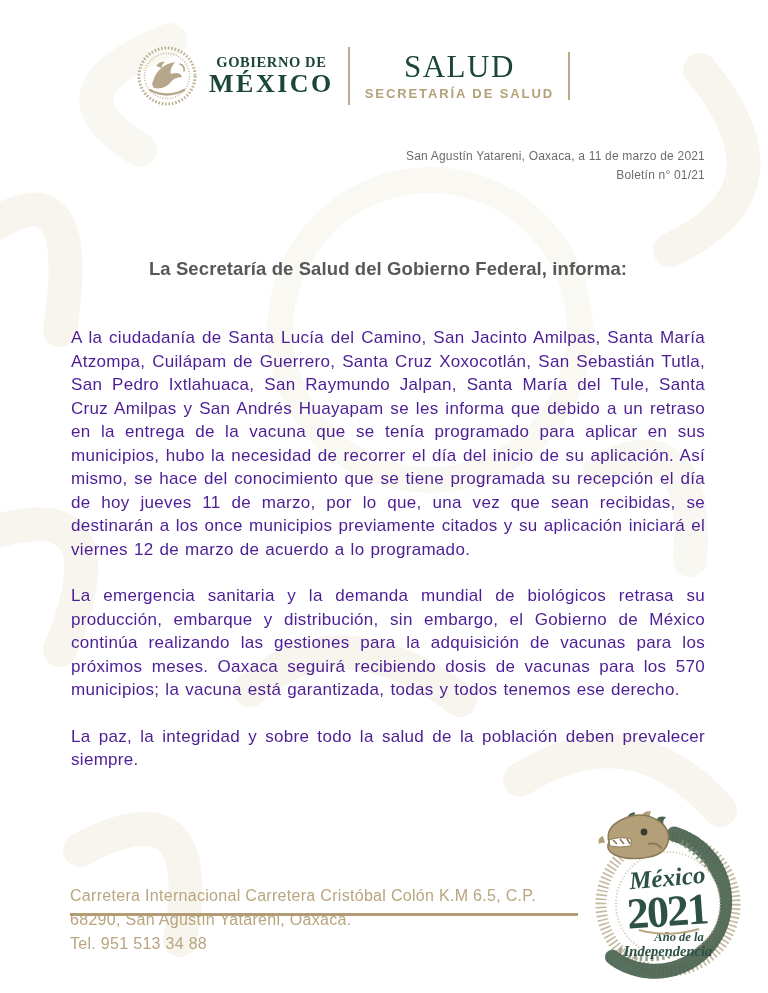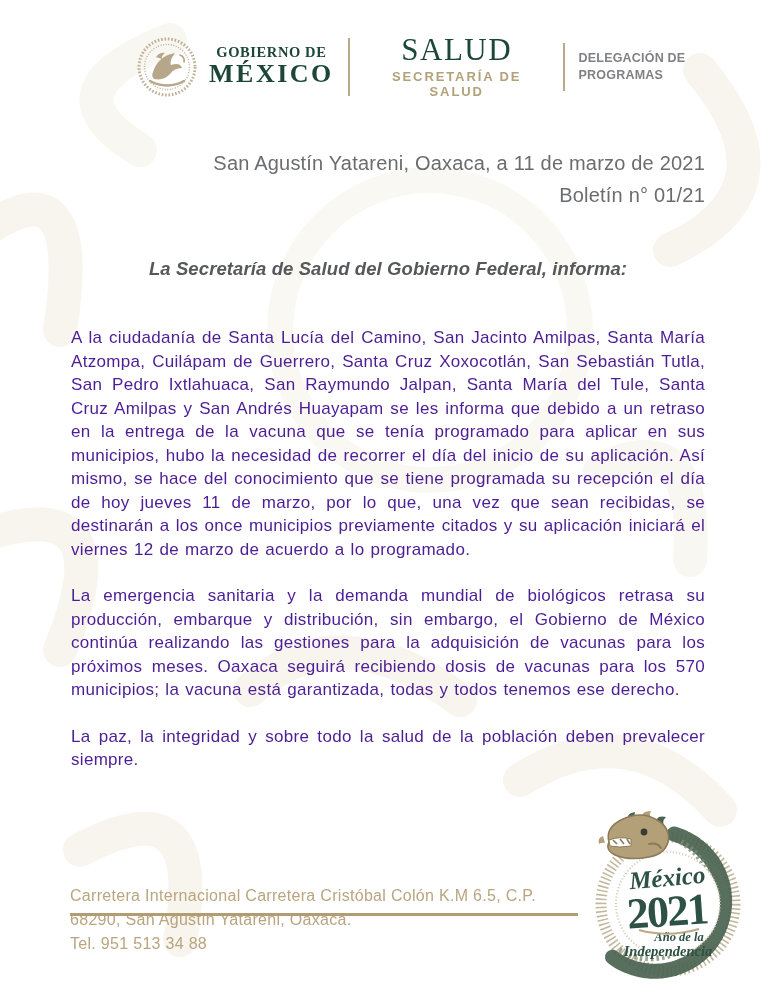--- a/index.html
+++ b/index.html
@@ -9,21 +9,21 @@
     background: #ffffff;
     font-family: "Liberation Sans", sans-serif;
     overflow: hidden;
   }
   .watermark {
     position: absolute; inset: 0;
     pointer-events: none;
   }
   
   .header {
-    position: absolute; top: 34px; left: 136px;
+    position: absolute; top: 44px; left: 136px;
     display: flex; align-items: center;
   }
   .eagle-wrap { width: 62px; height: 64px; }
   .brand {
     margin-left: 11px;
     text-align: center;
     color: #1b4638;
     font-family: "Liberation Serif", serif;
     font-weight: bold;
     line-height: 1.05;
@@ -46,36 +46,36 @@
   }
   .deleg {
     color: #808184; font-weight: bold;
     font-size: 12.5px; line-height: 1.3; letter-spacing: 0.2px;
   }
   .deleg .l3 { font-size: 15px; color: #747578; letter-spacing: 1px; margin-top: 1px; }
   
   .dateline {
     position: absolute; top: 147px; right: 63px;
     text-align: right;
-    color: #6b6c6e; font-size: 20px; line-height: 1.6;
+    color: #6b6c6e; font-size: 12px; line-height: 1.6;
     letter-spacing: 0.2px; font-weight: 500;
   }
   
   .main {
     position: absolute; top: 240px; left: 71px; width: 634px;
   }
   .title {
     text-align: center;
     font-size: 25px; font-weight: bold;
     color: #57585a; letter-spacing: 0.4px;
   }
   .subtitle {
     text-align: center;
     font-size: 18.5px; font-weight: bold;
-    color: #57585a; margin-top: 18px; letter-spacing: 0.1px; font-style: italic;
+    color: #57585a; margin-top: 18px; letter-spacing: 0.1px;
   }
   .paras { margin-top: 46px; }
   .paras p {
     margin: 0 0 23px 0;
     color: #4c1d95;
     font-size: 17px; line-height: 23.5px;
     text-align: justify;
     letter-spacing: 0.3px; word-spacing: 1px;
   }
   
@@ -131,21 +131,20 @@
     <div class="l1">GOBIERNO DE</div>
     <div class="l2">MÉXICO</div>
   </div>
   <div class="vdiv d1"></div>
   <div class="salud">
     <div class="word">SALUD</div>
     <div class="sub">SECRETARÍA DE SALUD</div>
   </div>
   <div class="vdiv d2"></div>
   <div class="deleg">
-    <div>DELEGACIÓN DE PROGRAMAS</div>
   </div>
 </header>
 
 <div class="dateline">
   <div>San Agustín Yatareni, Oaxaca, a 11 de marzo de 2021</div>
   <div>Boletín n° 01/21</div>
 </div>
 
 <main class="main">
   <div class="subtitle">La Secretaría de Salud del Gobierno Federal, informa:</div>

